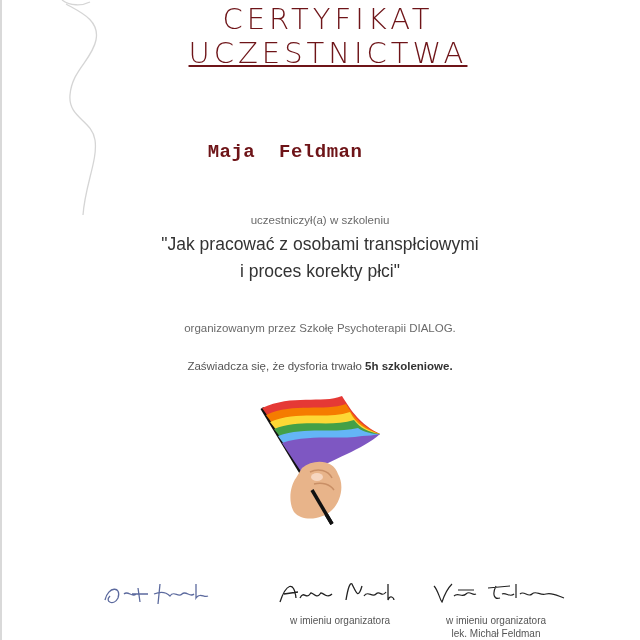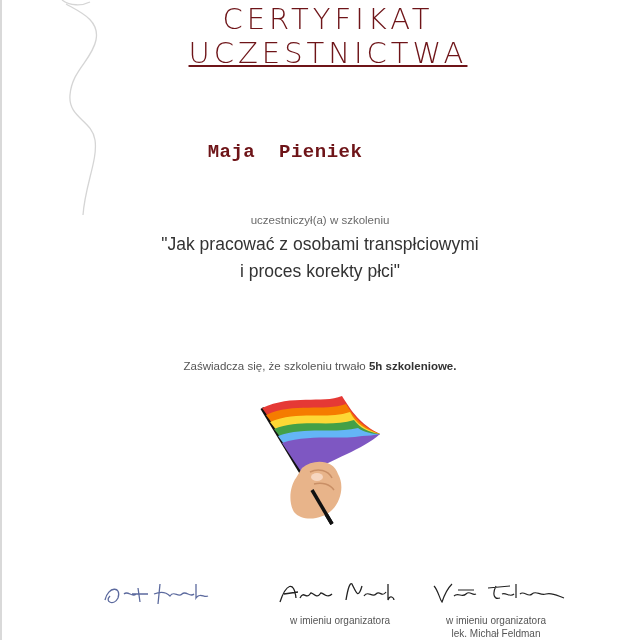--- a/index.html
+++ b/index.html
@@ -65,33 +65,34 @@
   <div class="left-border"></div>
 
   <svg class="swirl" viewBox="0 0 120 220">
     <path d="M62 0 C70 6, 82 6, 90 2 M66 4 C80 12, 100 20, 96 40 C92 60, 72 70, 70 95 C68 118, 92 120, 95 140 C98 160, 85 185, 83 215" fill="none" stroke="#d5d5d5" stroke-width="1.3"></path>
   </svg>
 
   <h1 class="title l1">CERTYFIKAT</h1>
   <h1 class="title l2">UCZESTNICTWA</h1>
 
   <div class="name">
-    <span>Maja</span><span>  </span><span>Pieniek</span>
+    <span>Maja</span><span>  </span><span>Feldman</span>
   </div>
 
   <div class="small participated">uczestniczył(a) w szkoleniu</div>
 
   <div class="course">
     <div>"Jak pracować z osobami transpłciowymi</div>
     <div>i proces korekty płci"</div>
   </div>
 
+  <div class="small organized">organizowanym przez Szkołę Psychoterapii DIALOG.</div>
 
   <div class="small attest">
-    <span>Zaświadcza się, że szkoleniu trwało </span><b>5h szkoleniowe.</b>
+    <span>Zaświadcza się, że dysforia trwało </span><b>5h szkoleniowe.</b>
   </div>
 
   <svg class="flag" viewBox="0 0 140 142">
 
     <line x1="10" y1="20" x2="80" y2="136" stroke="#111" stroke-width="3.5"></line>
 
     <path d="M10 20 C40 6, 70 16, 90 8 C100 24, 108 36, 128 46 C100 52, 70 44, 40 62 Z" fill="#e53935"></path>
     <path d="M14 27 C42 14, 72 24, 94 16 C102 30, 112 40, 128 46 C102 52, 72 46, 42 64 Z" fill="#f57c00"></path>
     <path d="M18 34 C46 22, 74 32, 98 24 C104 36, 114 42, 128 46 C102 52, 74 50, 44 67 Z" fill="#fdd835"></path>
     <path d="M22 41 C50 30, 78 40, 102 32 C108 40, 116 44, 128 46 C104 54, 76 56, 46 72 Z" fill="#43a047"></path>

